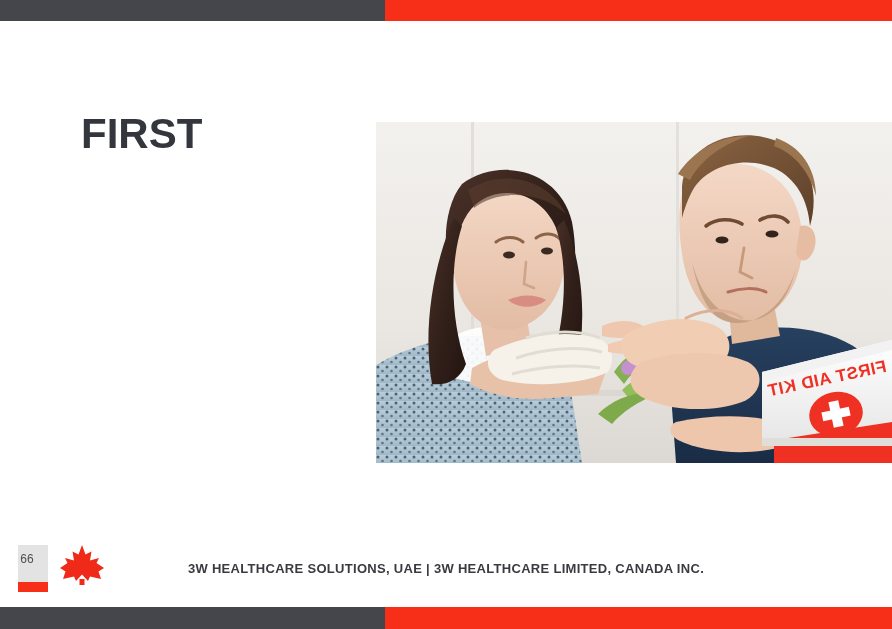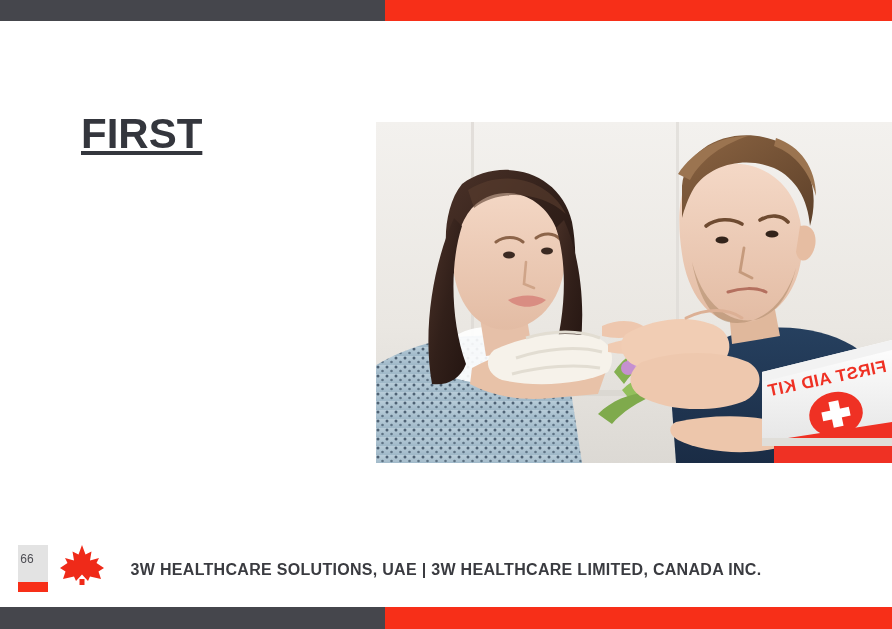--- a/index.html
+++ b/index.html
@@ -36,21 +36,20 @@
   .title {
     position: absolute;
     left: 81px;
     top: 113px;
     width: 300px;
     color: #34363d;
     font-size: 42px;
     font-weight: bold;
     line-height: 1.0;
     letter-spacing: 0px;
-    text-decoration: underline;
   }
   .title-line { display: block; white-space: pre; }
 
   
   .photo {
     position: absolute;
     left: 376px;
     top: 122px;
     width: 516px;
     height: 341px;
@@ -97,21 +96,21 @@
   }
   .leaf svg { display: block; width: 48px; height: 52px; }
 
   
   .footer-text {
     position: absolute;
     left: 0;
     top: 561px;
     width: 892px;
     text-align: center;
-    font-size: 16px;
+    font-size: 13px;
     font-weight: bold;
     letter-spacing: 0.3px;
     color: #3a3b40;
     white-space: nowrap;
   }
 </style>
 </head>
 <body>
 
 <div class="slide">

